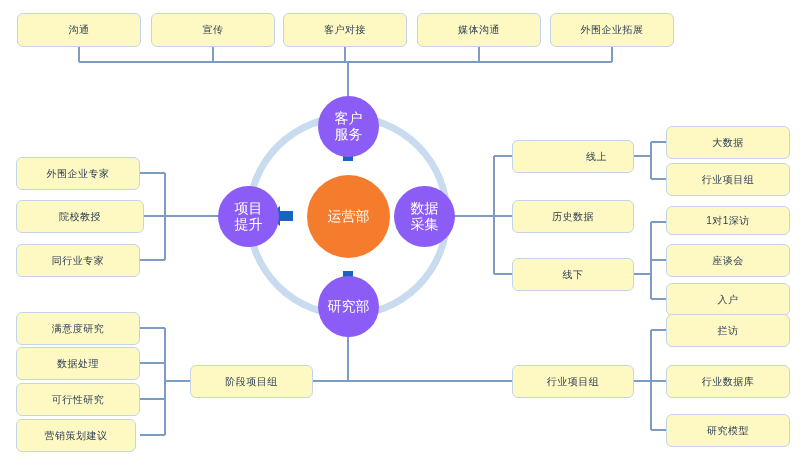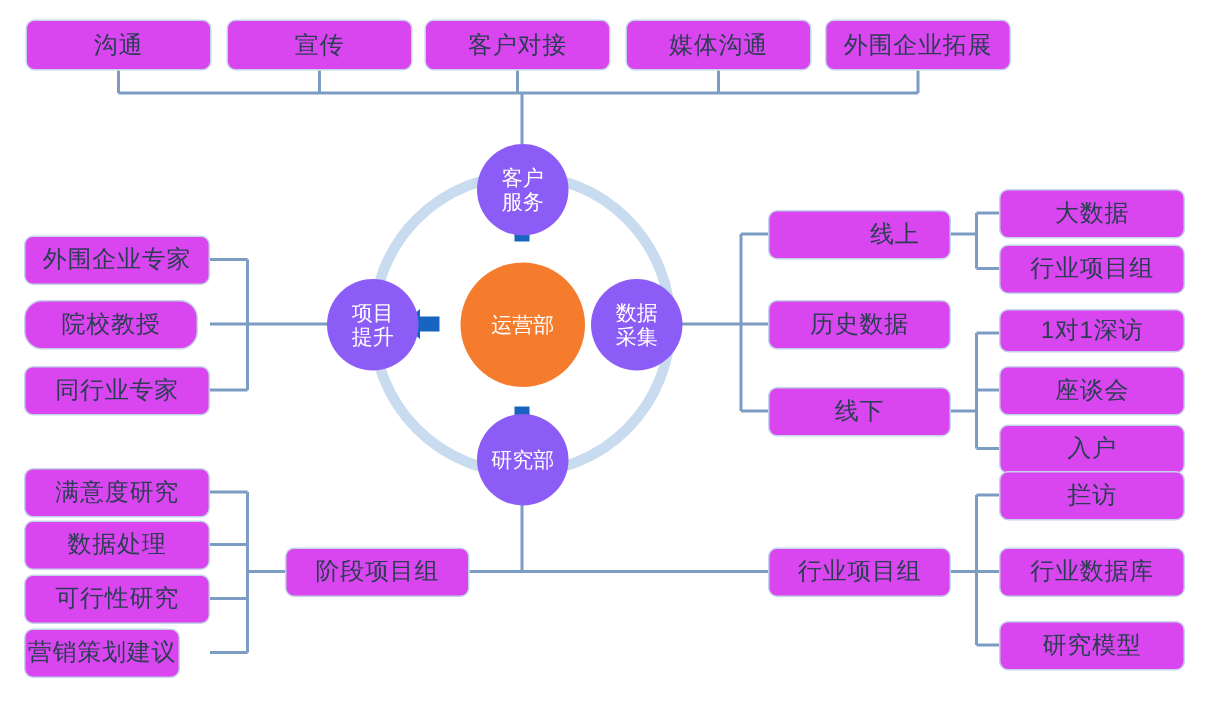--- a/index.html
+++ b/index.html
@@ -7,25 +7,25 @@
     position:relative;
     width:810px;height:469px;
     background:#ffffff;
     font-family:"Liberation Sans","DejaVu Sans",sans-serif;
     overflow:hidden;
   }
   svg#wires{position:absolute;left:0;top:0;width:810px;height:469px;}
   .node{
     position:absolute;
     box-sizing:border-box;
-    background:#d946ef;
+    background:#fef9c3;
     border:1px solid #c3d4e9;
     border-radius:6px;
     color:#2b3d53;
-    font-size:16px;
+    font-size:10px;
     display:flex;
     align-items:center;
     justify-content:center;
     letter-spacing:.5px;
     white-space:nowrap;
     z-index:3;
   }
   .circ{
     position:absolute;
     box-sizing:border-box;
@@ -123,21 +123,21 @@
   <div class="node" style="left:417px;top:13px;width:124px;height:34px;">
     <span>媒体沟通</span>
   </div>
   <div class="node" style="left:550px;top:13px;width:124px;height:34px;">
     <span>外围企业拓展</span>
   </div>
 
   <div class="node" style="left:16px;top:157px;width:124px;height:33px;">
     <span>外围企业专家</span>
   </div>
-  <div class="node" style="left:16px;top:200px;width:116px;height:33px;border-radius:12px;">
+  <div class="node" style="left:16px;top:200px;width:128px;height:33px;">
     <span>院校教授</span>
   </div>
   <div class="node" style="left:16px;top:244px;width:124px;height:33px;">
     <span>同行业专家</span>
   </div>
 
   <div class="node" style="left:512px;top:140px;width:122px;height:33px;padding-left:47px;">
     <span>线上</span>
   </div>
   <div class="node" style="left:512px;top:200px;width:122px;height:33px;">
@@ -166,21 +166,21 @@
 
   <div class="node" style="left:16px;top:312px;width:124px;height:33px;align-items:center;">
     <span>满意度研究</span>
   </div>
   <div class="node" style="left:16px;top:347px;width:124px;height:33px;">
     <span>数据处理</span>
   </div>
   <div class="node" style="left:16px;top:383px;width:124px;height:33px;">
     <span>可行性研究</span>
   </div>
-  <div class="node" style="left:16px;top:419px;width:104px;height:33px;">
+  <div class="node" style="left:16px;top:419px;width:120px;height:33px;">
     <span>营销策划建议</span>
   </div>
 
   <div class="node" style="left:190px;top:365px;width:123px;height:33px;">
     <span>阶段项目组</span>
   </div>
   <div class="node" style="left:512px;top:365px;width:122px;height:33px;">
     <span>行业项目组</span>
   </div>
 

